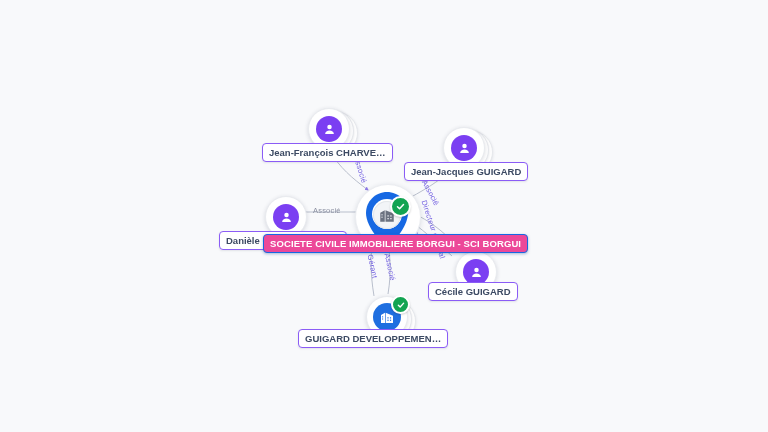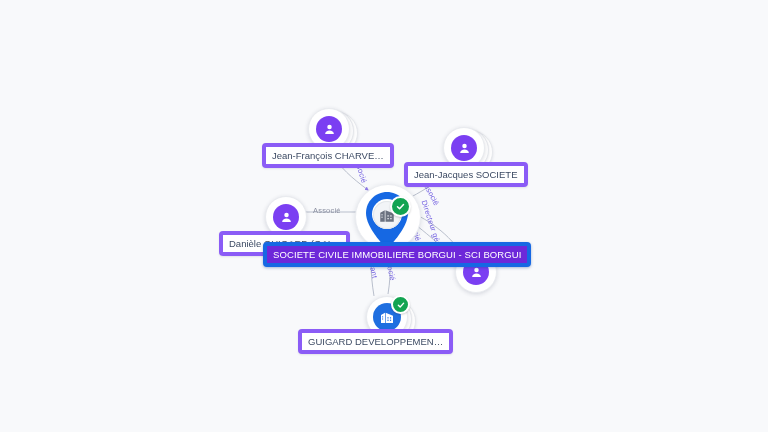--- a/index.html
+++ b/index.html
@@ -74,38 +74,38 @@
     position:absolute;width:15px;height:15px;border-radius:50%;
     background:#13a452;border:2px solid #ffffff;
     display:flex;align-items:center;justify-content:center;
     box-shadow:0 1px 2px rgba(0,0,0,.18);
   }
 
   
   .caption{
     position:absolute;
     background:#ffffff;
-    border:4px solid #8b5cf6;
+    border:1px solid #8b5cf6;
     border-radius:4px;
     padding:2px 6px;
     font-size:9.5px;
     color:#3c4a63;
     white-space:nowrap;
     box-shadow:0 1px 2px rgba(30,40,70,.10);
     line-height:13px;
+    font-weight:bold;
   }
   .caption.selected{
-    background:#6d28d9;
+    background:#ec4899;
     border-color:#1668e3;
     color:#ffffff;
     font-size:9.5px;
     letter-spacing:.1px;
     box-shadow:0 1px 3px rgba(12,60,140,.35);
     z-index:40;
-    margin-top:8px;
   }
 
   
   .edge-label{
     position:absolute;
     font-size:7.5px;
     color:#6f5ce0;
     white-space:nowrap;
     transform-origin:left center;
     letter-spacing:.2px;
@@ -174,21 +174,21 @@
     <div class="stack-card s2"></div>
     <div class="person-ring">
       <div class="person-disc">
         <svg width="15" height="15" viewBox="0 0 24 24" fill="#ffffff">
           <circle cx="12" cy="8" r="3.6"></circle>
           <path d="M5 19c0-3.6 3.2-5.6 7-5.6s7 2 7 5.6z"></path>
         </svg>
       </div>
     </div>
   </div>
-  <div class="caption" style="left:404px;top:162px;">Jean-Jacques SOCIETE</div>
+  <div class="caption" style="left:404px;top:162px;">Jean-Jacques GUIGARD</div>
 
   <div class="node person-node" style="left:265px;top:196px;">
     <div class="person-ring">
       <div class="person-disc">
         <svg width="15" height="15" viewBox="0 0 24 24" fill="#ffffff">
           <circle cx="12" cy="8" r="3.6"></circle>
           <path d="M5 19c0-3.6 3.2-5.6 7-5.6s7 2 7 5.6z"></path>
         </svg>
       </div>
     </div>
@@ -198,20 +198,21 @@
   <div class="node person-node" style="left:455px;top:251px;">
     <div class="person-ring">
       <div class="person-disc">
         <svg width="15" height="15" viewBox="0 0 24 24" fill="#ffffff">
           <circle cx="12" cy="8" r="3.6"></circle>
           <path d="M5 19c0-3.6 3.2-5.6 7-5.6s7 2 7 5.6z"></path>
         </svg>
       </div>
     </div>
   </div>
+  <div class="caption" style="left:428px;top:282px;">Cécile GUIGARD</div>
 
   <div class="node co-node" style="left:366px;top:296px;">
     <div class="stack-card s3"></div>
     <div class="stack-card s2"></div>
     <div class="co-ring">
       <div class="co-disc">
         <svg width="16" height="16" viewBox="0 0 24 24" fill="#ffffff">
           <path d="M3 21V9l6-3.2V21H3zm7 0V5.5L21 10v11H10z"></path>
           <rect x="4.6" y="11" width="1.6" height="1.6" fill="#1f6fe0"></rect>
           <rect x="4.6" y="14.2" width="1.6" height="1.6" fill="#1f6fe0"></rect>

